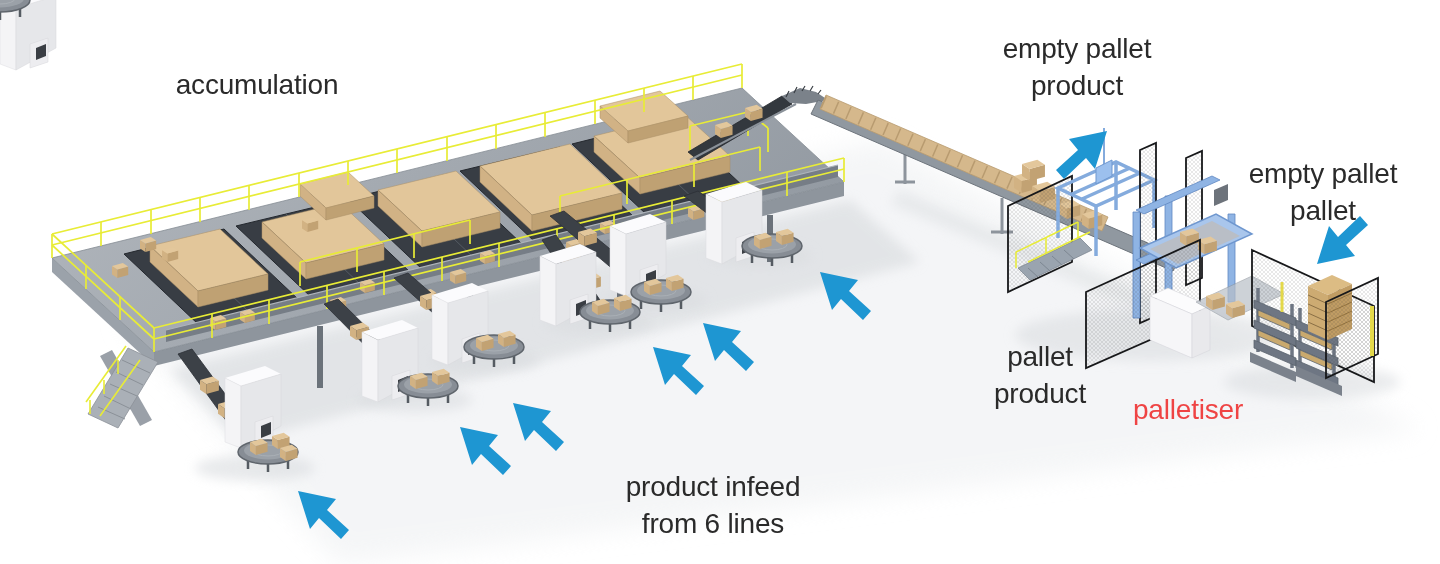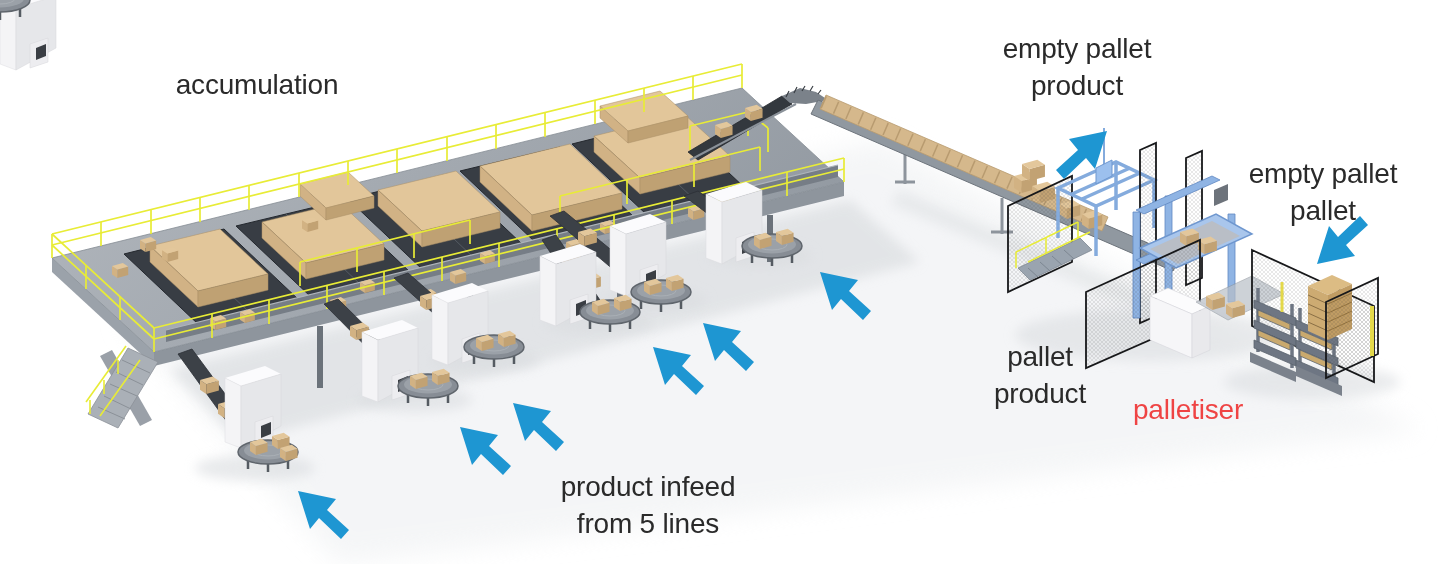--- a/index.html
+++ b/index.html
@@ -371,17 +371,17 @@
   <div>empty pallet</div>
   <div>pallet</div>
 </div>
 <div class="label" style="left: 1040px; top: 338px; color: rgb(42, 42, 42);">
   <div>pallet</div>
   <div>product</div>
 </div>
 <div class="label" style="left: 1188px; top: 391px; color: #ef4444;">
   <div>palletiser</div>
 </div>
-<div class="label" style="left: 648px; top: 468px; color: rgb(42, 42, 42);">
+<div class="label" style="left: 713px; top: 468px; color: rgb(42, 42, 42);">
   <div>product infeed</div>
-  <div>from 5 lines</div>
+  <div>from 6 lines</div>
 </div>
 </div>
 
 </body></html>

